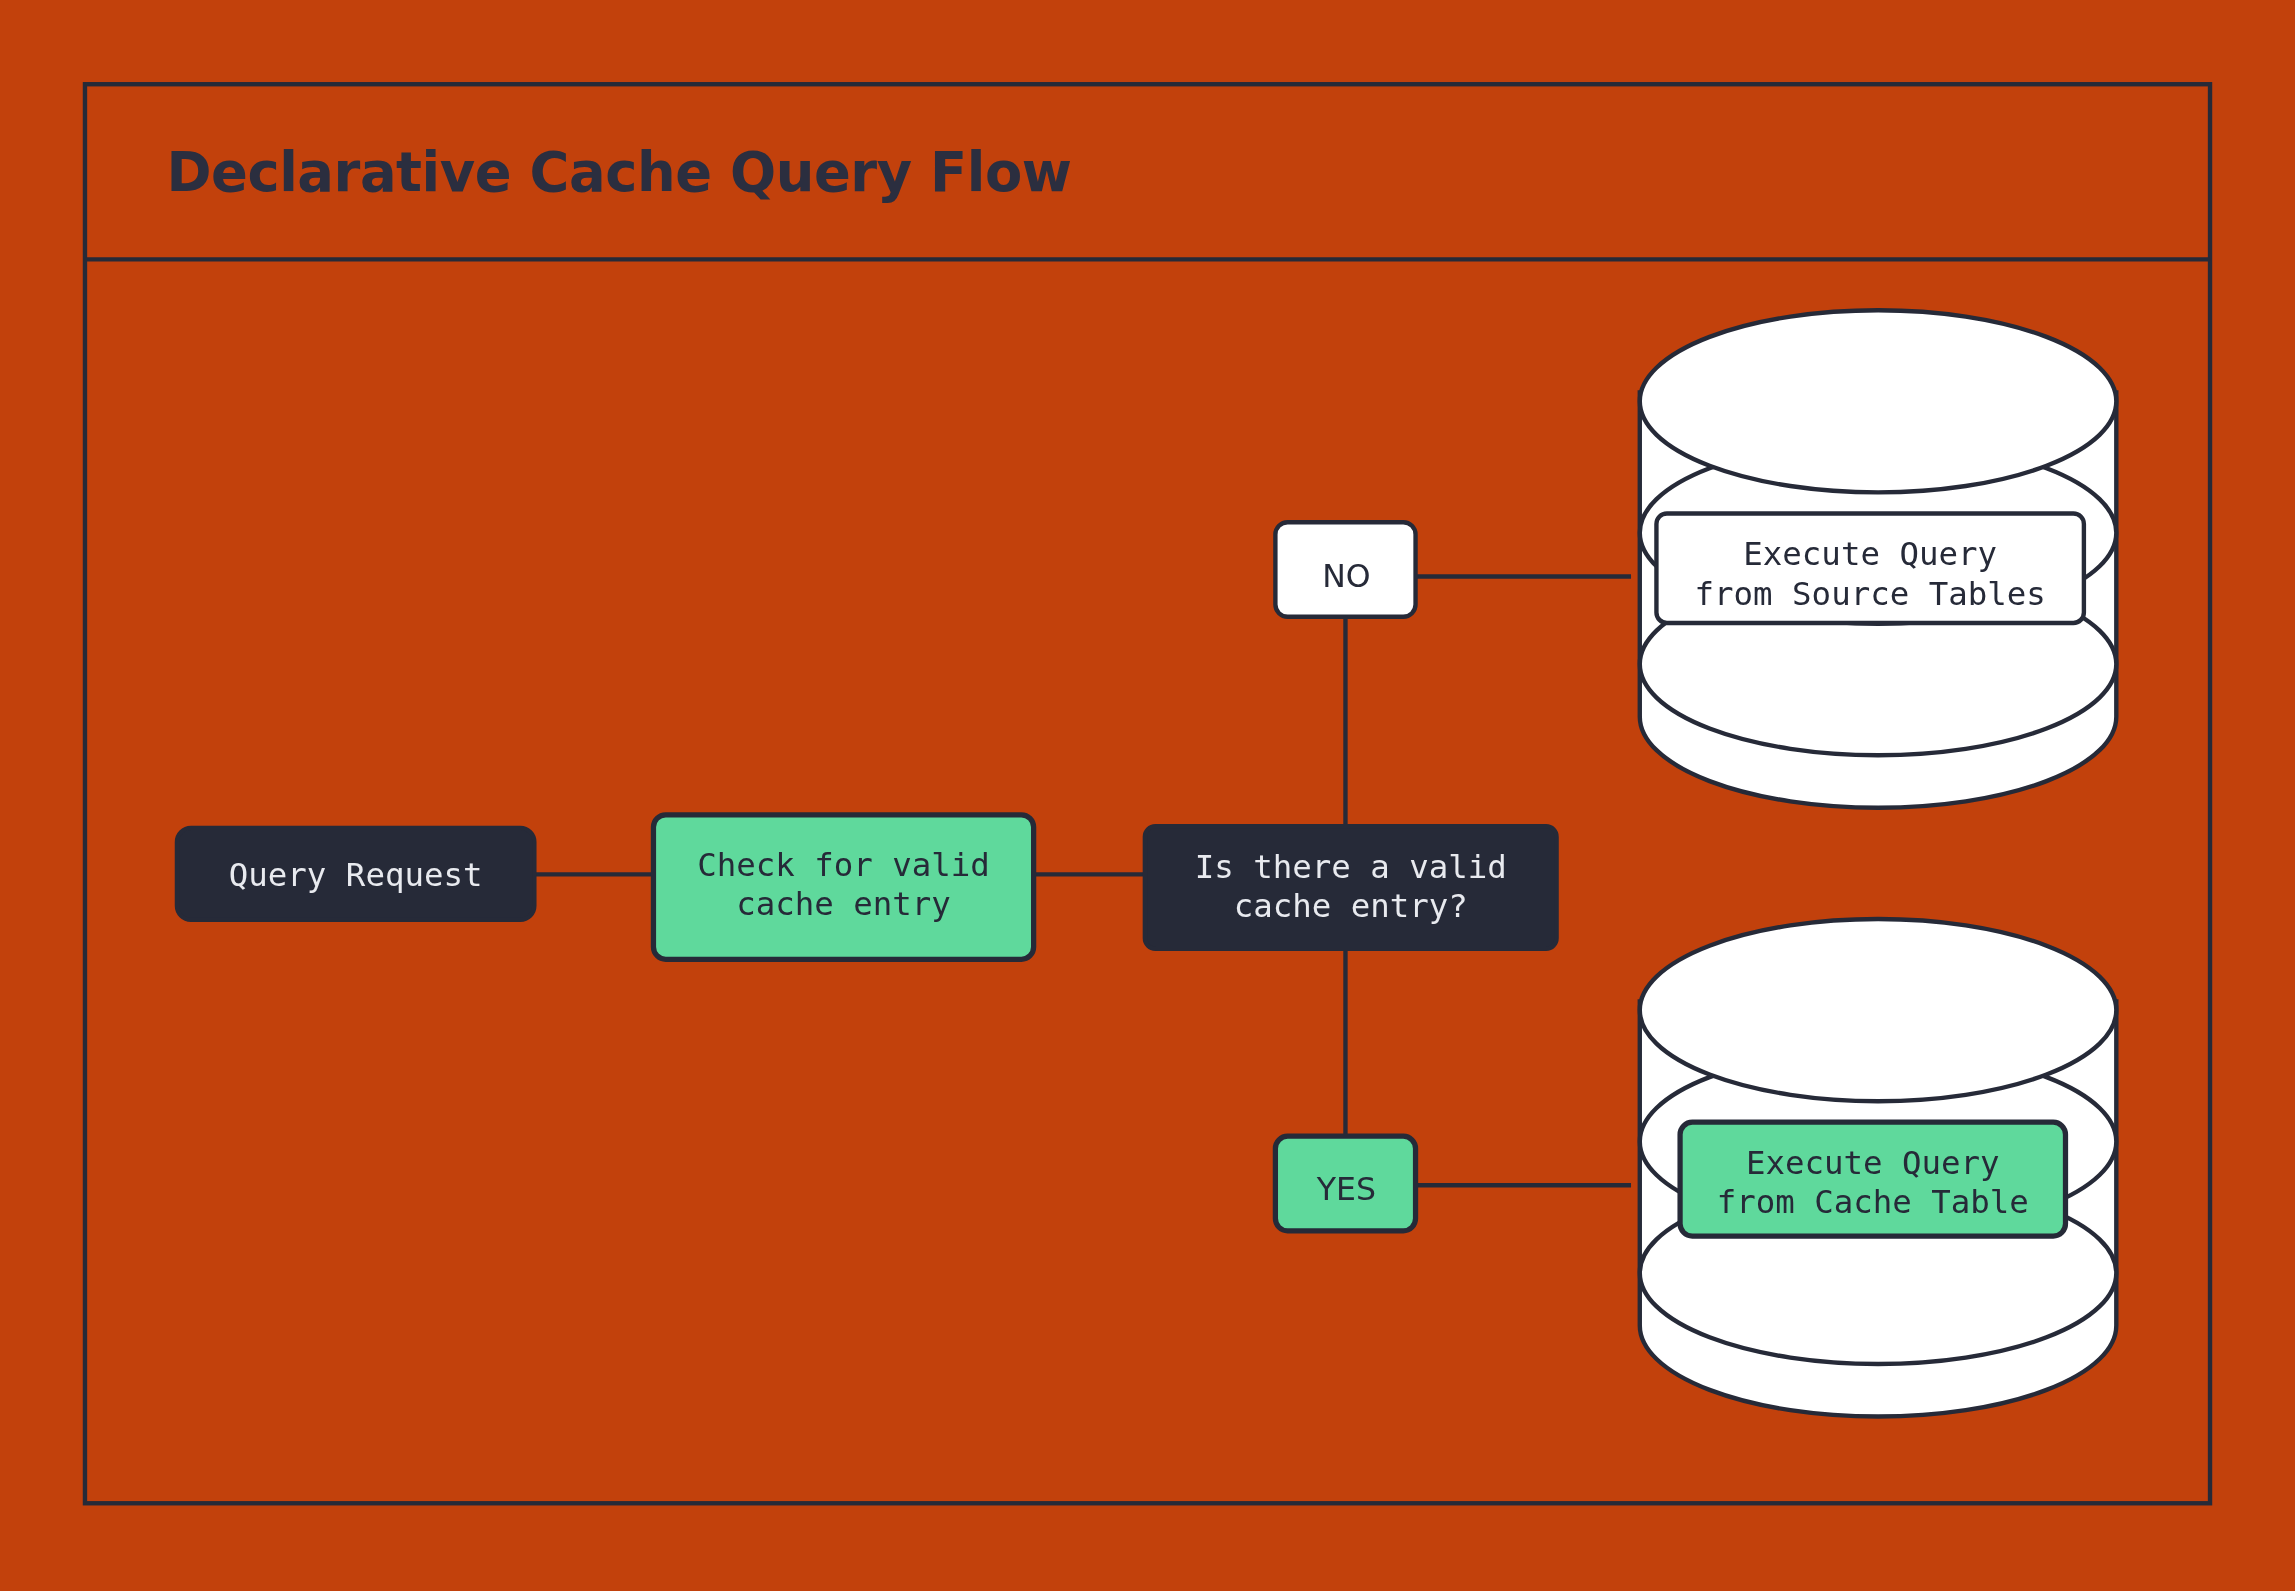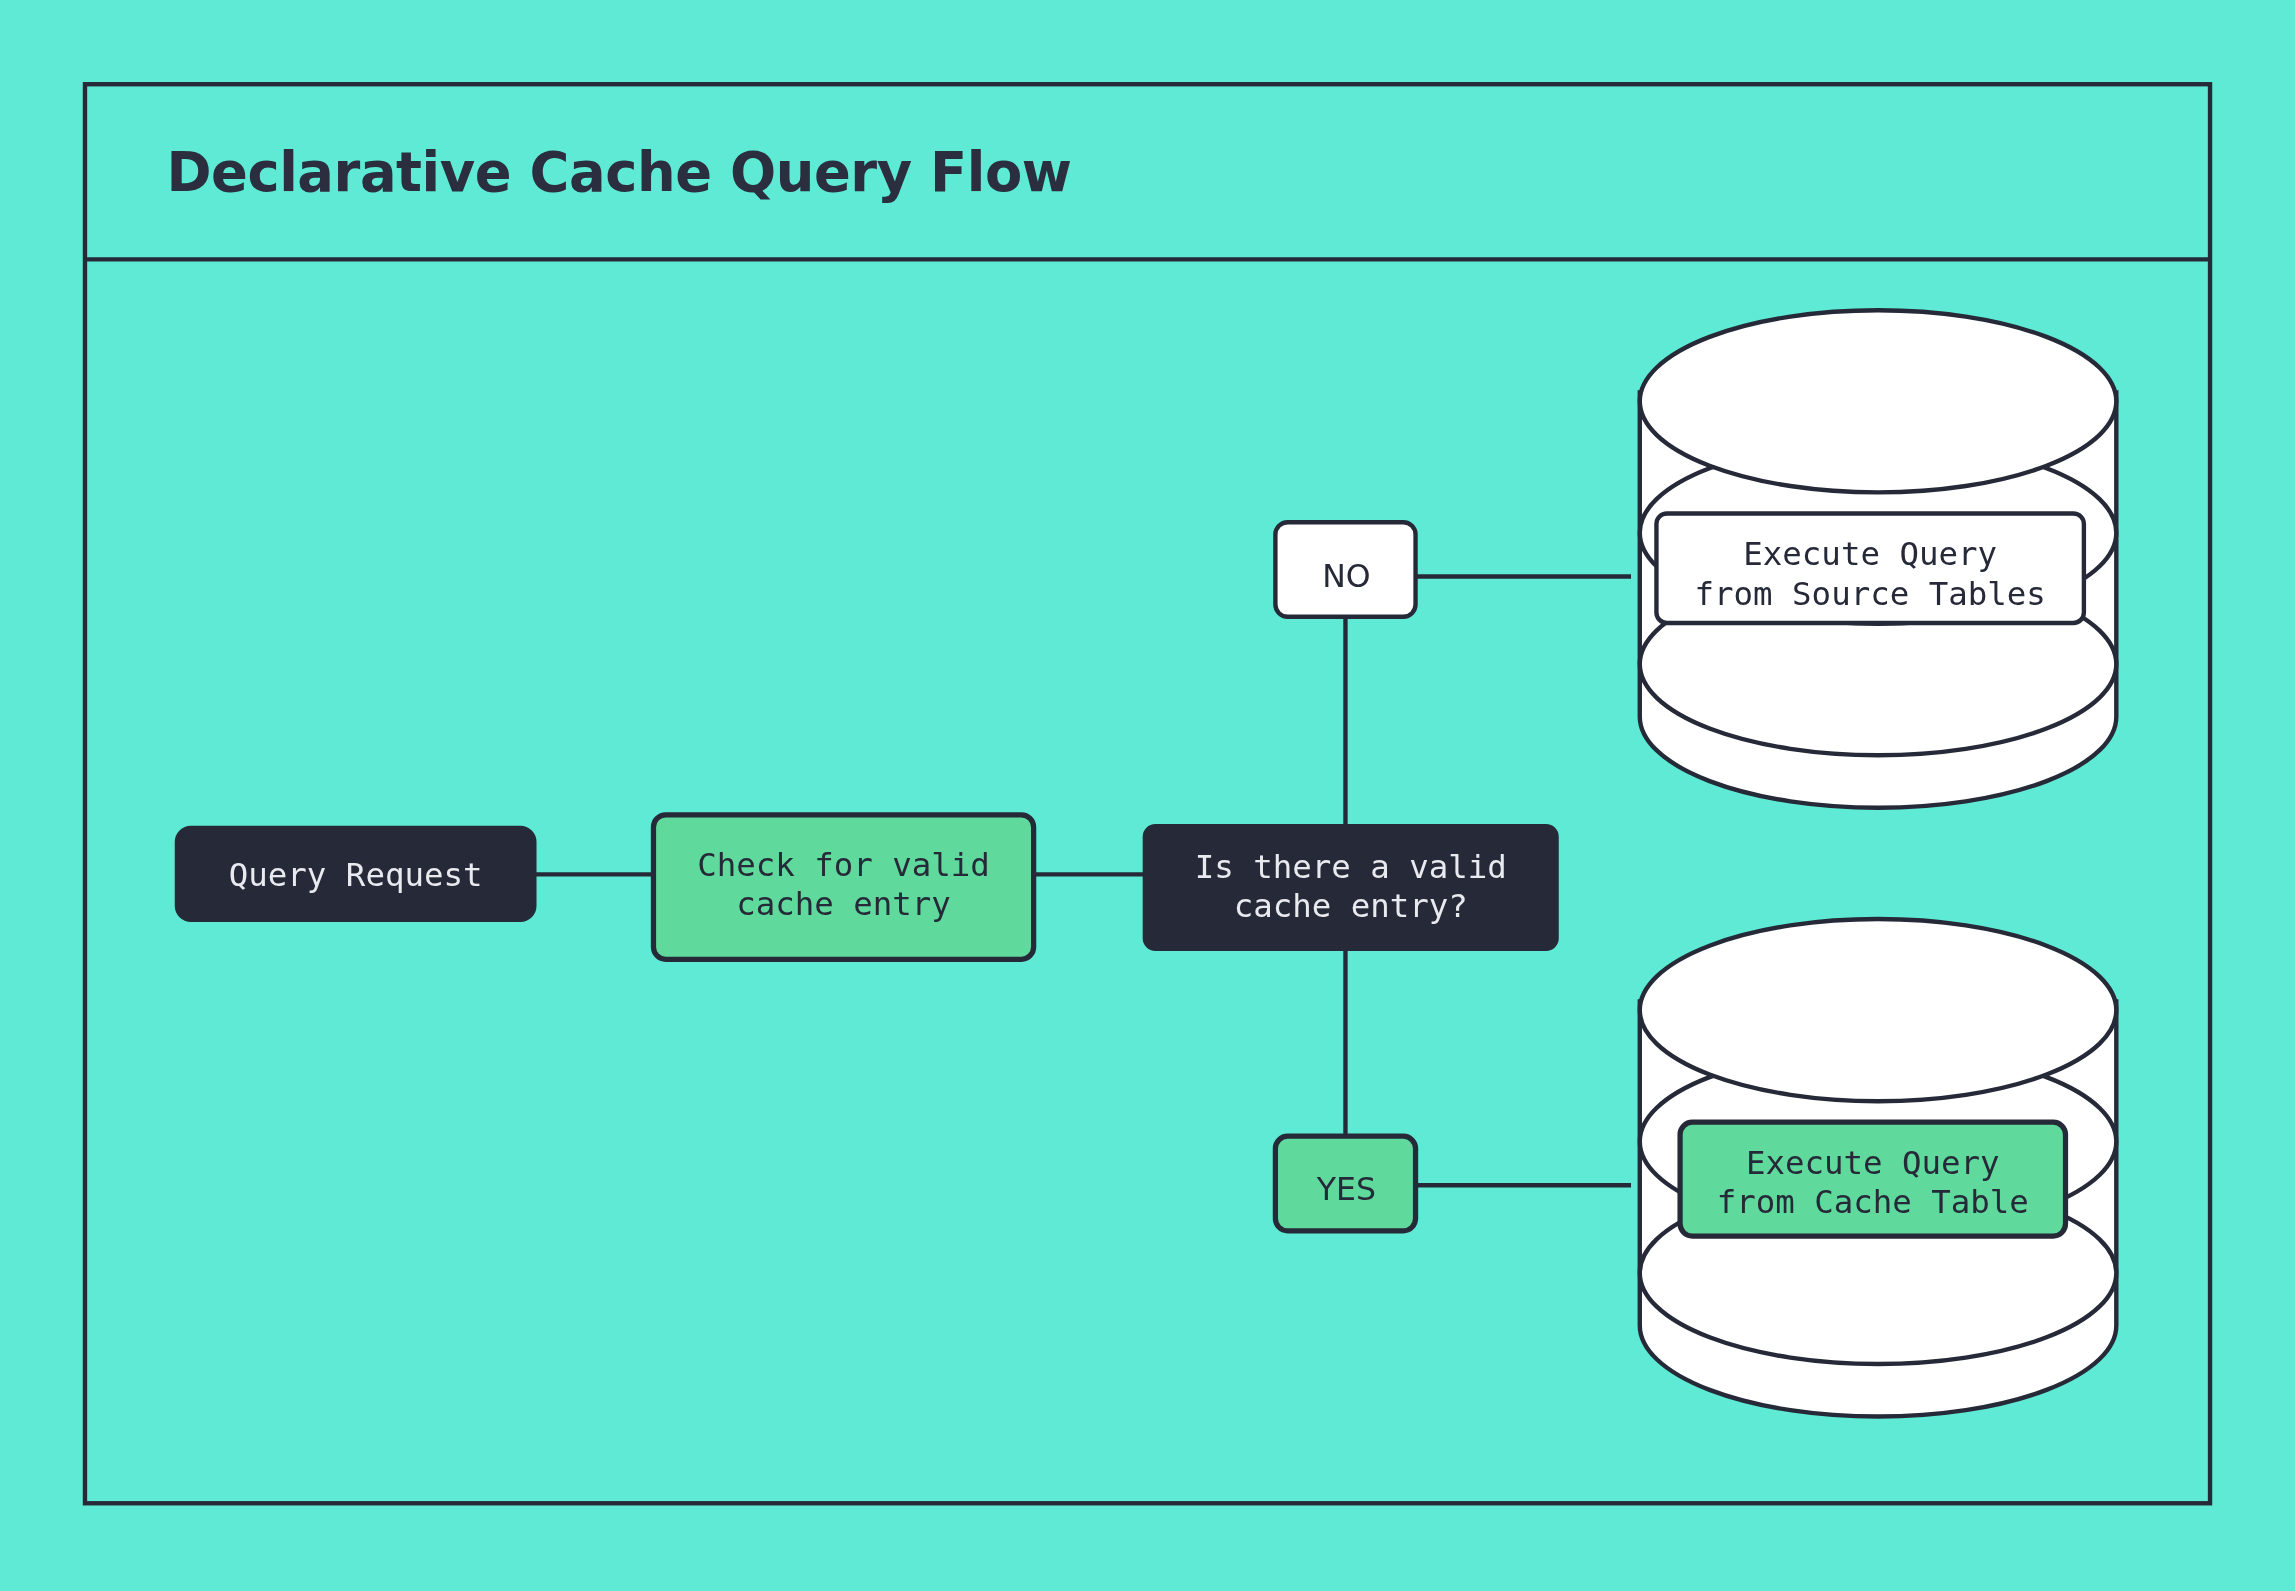--- a/index.html
+++ b/index.html
@@ -10,21 +10,21 @@
   body {
     width: 2295px;
     height: 1591px;
     font-family: "Liberation Sans", sans-serif;
     overflow: hidden;
   }
   #diagram-root {
     position: relative;
     width: 2295px;
     height: 1591px;
-    background: #5eead4;
+    background: #c2410c;
   }
   svg#flow-svg {
     position: absolute;
     left: 0;
     top: 0;
     width: 2295px;
     height: 1591px;
     display: block;
   }
   .frame-rect {

